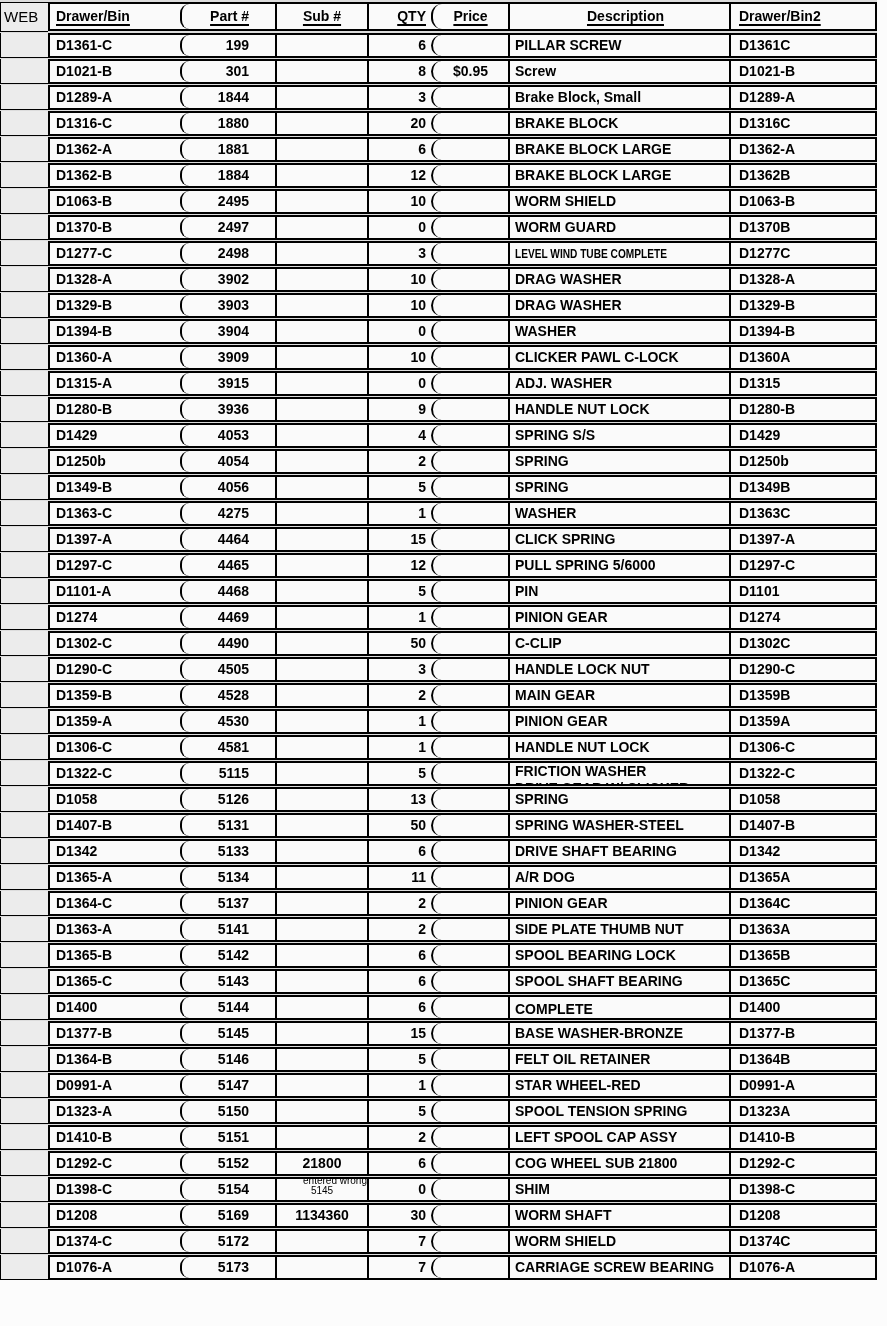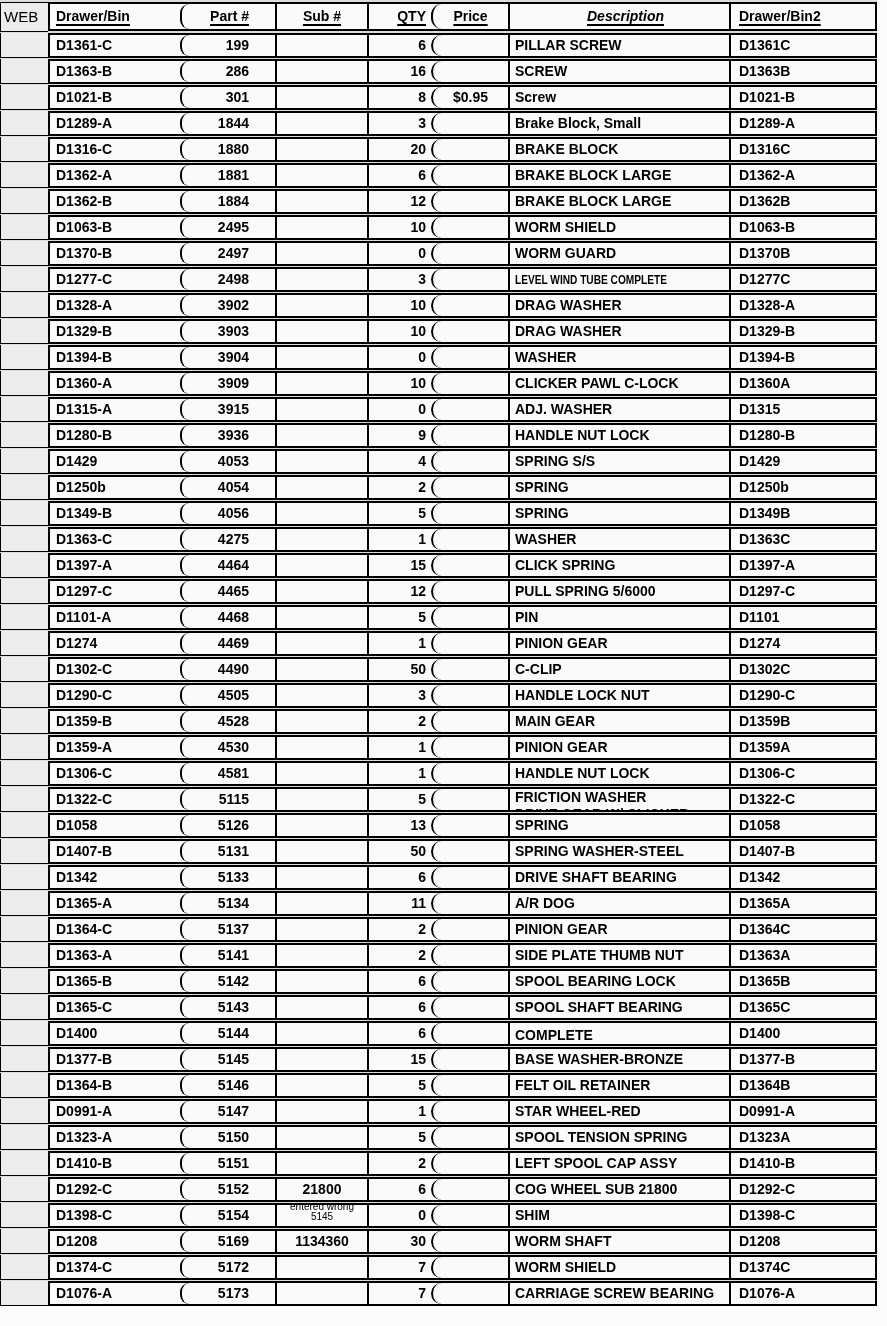--- a/index.html
+++ b/index.html
@@ -31,31 +31,31 @@
   }
   .hrow .cell{line-height:25px;}
   .u{text-decoration:underline;text-decoration-thickness:2px;text-underline-offset:3px;}
   .c-bin{width:130px;padding-left:6px;}
   .c-part{width:75px;text-align:right;padding-right:6px;border-left:2px solid var(--border);border-radius:9px;}
   .c-sub{width:92px;text-align:center;border-left:2px solid var(--border);margin-left:20px;}
   .c-qty{width:64px;text-align:right;padding-right:5px;border-left:2px solid var(--border);}
   .c-price{width:77px;text-align:center;border-left:2px solid var(--border);border-radius:11px;}
   .c-desc{width:221px;padding-left:5px;border-left:2px solid var(--border);}
   .c-bin2{flex:1;padding-left:8px;border-left:2px solid var(--border);}
-  .hrow .c-desc{text-align:center;padding-left:12px;font-style:italic;}
+  .hrow .c-desc{text-align:center;padding-left:12px;}
   
   .condensed{display:inline-block;transform:scaleX(0.78);transform-origin:0 50%;font-size:13px;}
   
   .stack{line-height:17px;}
   .stack div{height:17px;}
   .stack.up div:first-child{margin-top:-13px;}
   
   .sub-small{font-size:10px;font-weight:400;line-height:10px;}
   .sub-small div{height:10px;}
-  .sub-small div:first-child{margin-top:-3px;}
+  .sub-small div:first-child{margin-top:-3px;text-align:right;}
 </style>
 </head>
 <body>
 
 <div class="sheet">
   <div class="row hrow">
     <div class="web">WEB</div>
     <div class="box">
       <div class="cell c-bin"><span class="u">Drawer/Bin</span></div>
       <div class="cell c-part"><span class="u">Part #</span></div>
@@ -73,32 +73,20 @@
       <div class="cell c-bin">D1361-C</div>
       <div class="cell c-part">199</div>
       <div class="cell c-sub"></div>
       <div class="cell c-qty">6</div>
       <div class="cell c-price"></div>
       <div class="cell c-desc">PILLAR SCREW</div>
       <div class="cell c-bin2">D1361C</div>
     </div>
   </div>
 
-  <div class="row">
-    <div class="web"></div>
-    <div class="box">
-      <div class="cell c-bin">D1363-B</div>
-      <div class="cell c-part">286</div>
-      <div class="cell c-sub"></div>
-      <div class="cell c-qty">16</div>
-      <div class="cell c-price"></div>
-      <div class="cell c-desc">SCREW</div>
-      <div class="cell c-bin2">D1363B</div>
-    </div>
-  </div>
 
   <div class="row">
     <div class="web"></div>
     <div class="box">
       <div class="cell c-bin">D1021-B</div>
       <div class="cell c-part">301</div>
       <div class="cell c-sub"></div>
       <div class="cell c-qty">8</div>
       <div class="cell c-price">$0.95</div>
       <div class="cell c-desc">Screw</div>

